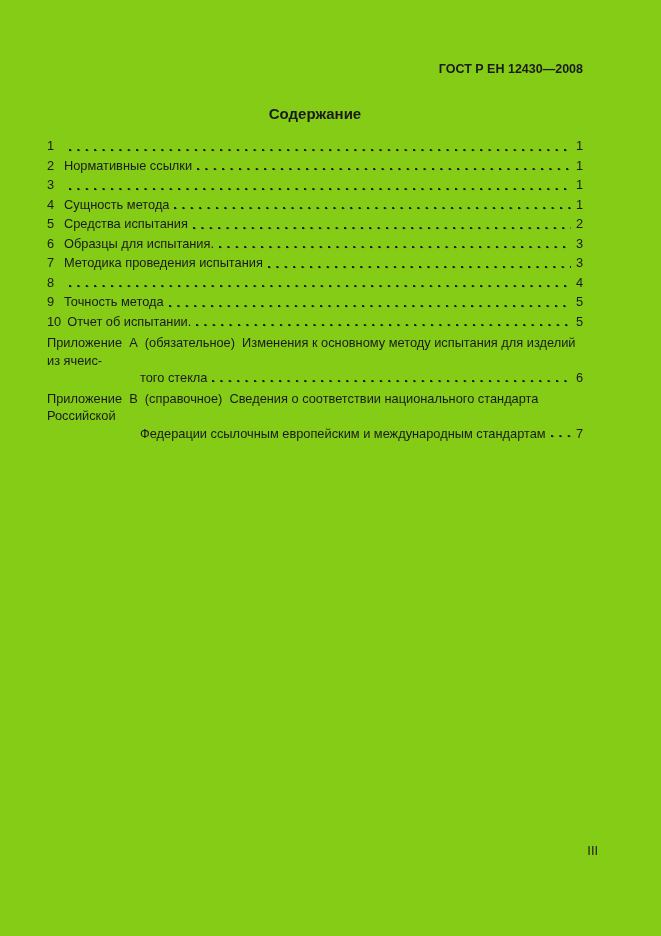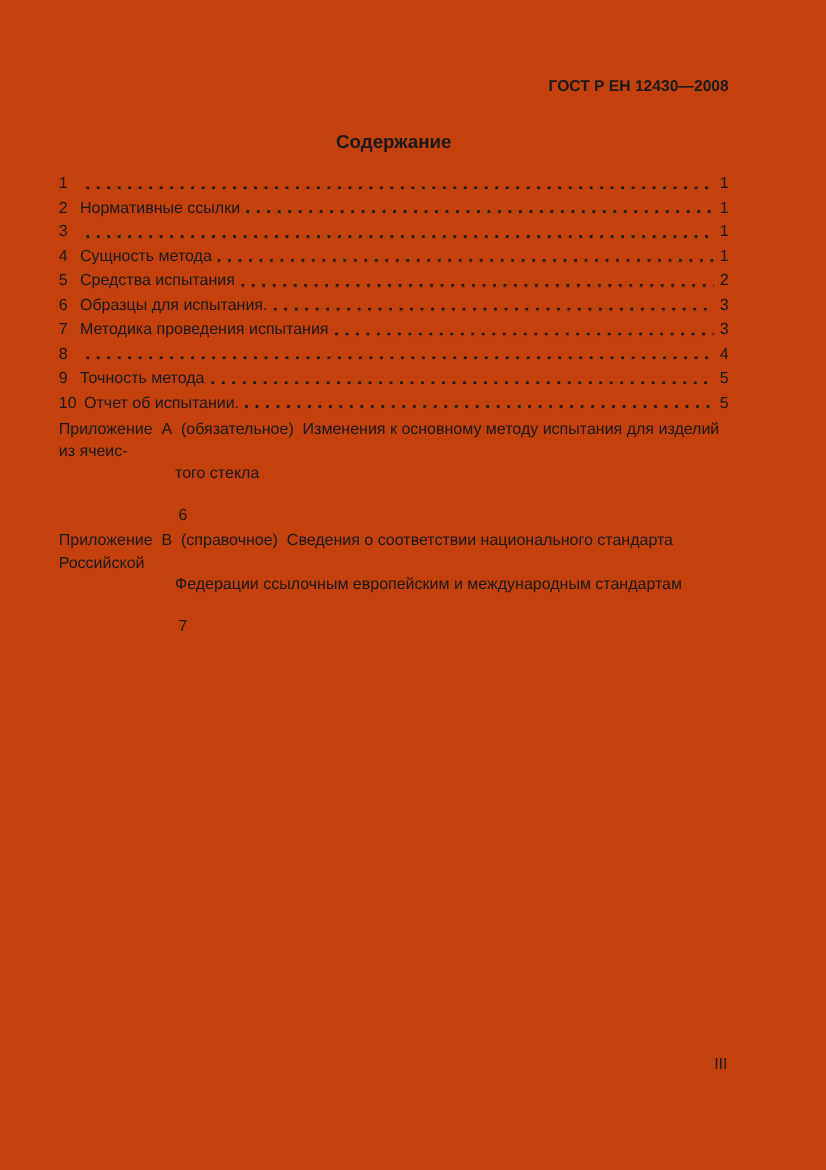--- a/index.html
+++ b/index.html
@@ -2,21 +2,21 @@
 <html><head>
 <meta charset="utf-8">
 <style>
   * { margin: 0; padding: 0; box-sizing: border-box; }
   html, body { background: #ffffff; }
   .page {
     position: relative;
     width: 661px;
     height: 936px;
     margin: 0 auto;
-    background: #c2410c;
+    background: #84cc16;
     font-family: "Liberation Sans", sans-serif;
     color: #1a1a1a;
     padding: 62px 78px 0 47px;
     overflow: hidden;
   }
   .doc-number {
     text-align: right;
     font-weight: bold;
     font-size: 12.5px;
     line-height: 15px;
@@ -62,25 +62,24 @@
     margin-top: 3px;
   }
   .appendix-line1 {
     font-size: 12.8px;
     line-height: 17.5px;
     white-space: pre-wrap;
   }
   .appendix-line2 {
     padding-left: 93px;
     line-height: 17.5px;
-    flex-direction: column;
   }
   .footer-page-number {
     position: absolute;
-    right: 79px;
+    right: 63px;
     top: 843px;
     font-size: 12.8px;
   }
 </style>
 </head>
 <body>
 
 <div class="page">
 
   <div class="doc-number">ГОСТ Р ЕН 12430—2008</div>

